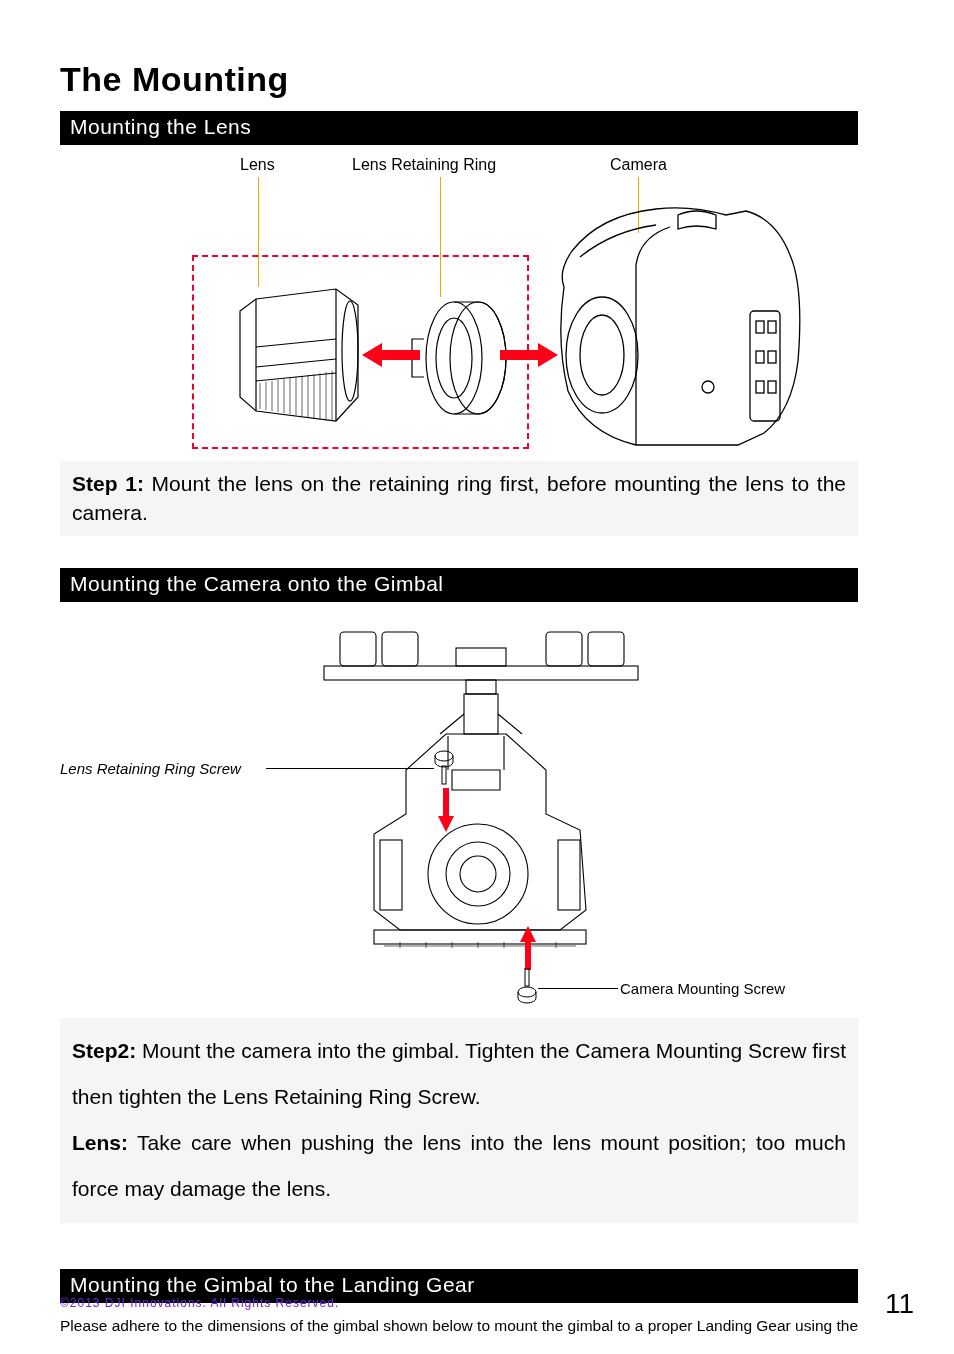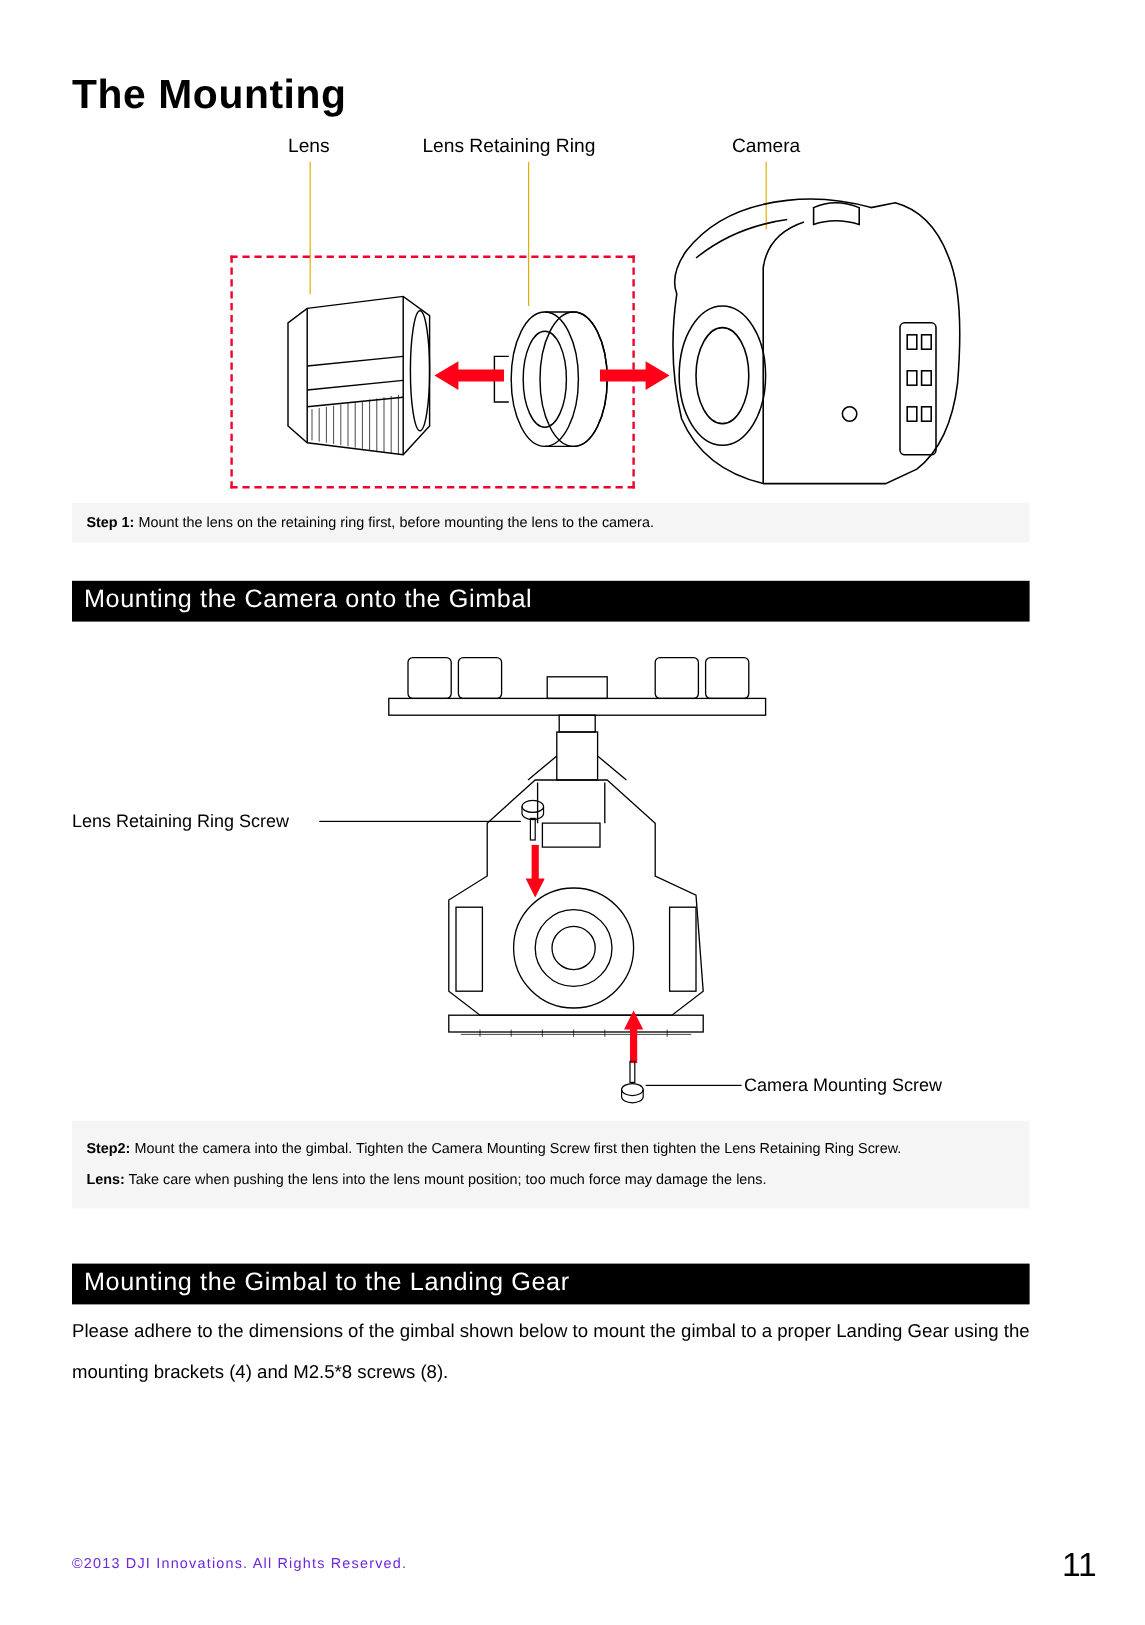--- a/index.html
+++ b/index.html
@@ -57,35 +57,35 @@
   }
   .lens svg, .ring svg, .camera svg { width:100%; height:100%; }
   .arrow-red {
     position:absolute; height:24px;
   }
   .arrow-red svg { width:100%; height:100%; }
 
   .stepbox {
     background:#f5f5f5;
     padding: 10px 12px;
-    font-size:12px;
+    font-size:21px;
     line-height: 2.2;
     text-align: justify;
     margin-top: 8px;
   }
   .stepbox.tight { line-height: 1.4; padding: 8px 12px; }
   .stepbox .b { font-weight:700; }
 
   
   .d2 { height: 400px; }
   .gimbal-top { position:absolute; left:256px; top:16px; width:330px; height:110px; }
   .gimbal-body { position:absolute; left:300px; top:120px; width:240px; height:260px; }
   .thumb-a { position:absolute; left:374px; top:140px; width:20px; height:36px; }
   .thumb-b { position:absolute; left:457px; top:358px; width:20px; height:36px; }
-  .d2 .ann-left { position:absolute; left:0; top:150px; font-size:15px; }
+  .d2 .ann-left { position:absolute; left:0; top:150px; font-size:15px;font-style:italic; }
   .d2 .ann-right { position:absolute; left:560px; top:370px; font-size:15px; }
   .d2 .ann-line { position:absolute; background:#000; height:1px; }
   .d2 svg { width:100%; height:100%; }
 
   .body-text {
     font-size:15.5px;
     line-height:2.2;
     margin-top: 6px;
     text-align: justify;
   }
@@ -102,20 +102,21 @@
     font-size:28px;
   }
 </style>
 </head>
 <body>
 
 <div class="page">
 
   <h1 class="title">The Mounting</h1>
 
+  <div class="section-bar">Mounting the Lens</div>
   <div class="diagram-area d1">
     <div class="labels">
       <span class="ll" style="left:180px">Lens</span>
       <span class="ll" style="left:292px">Lens Retaining Ring</span>
       <span class="ll" style="left:550px">Camera</span>
     </div>
     <div class="leader" style="left:198px; top:24px; height:110px"></div>
     <div class="leader" style="left:380px; top:24px; height:120px"></div>
     <div class="leader" style="left:578px; top:24px; height:56px"></div>
 

